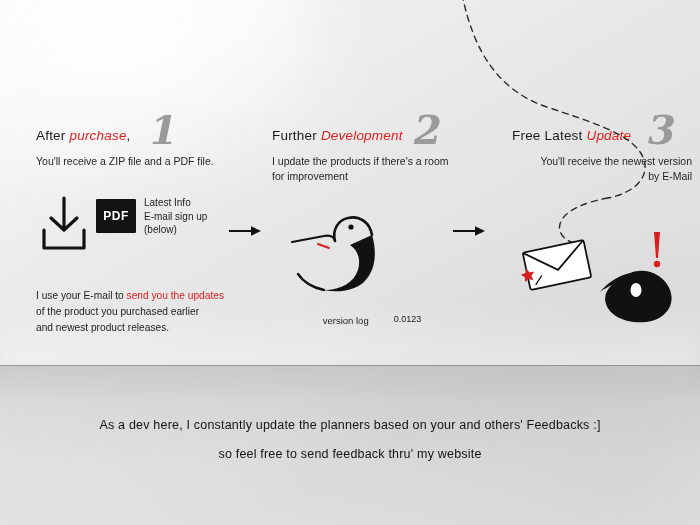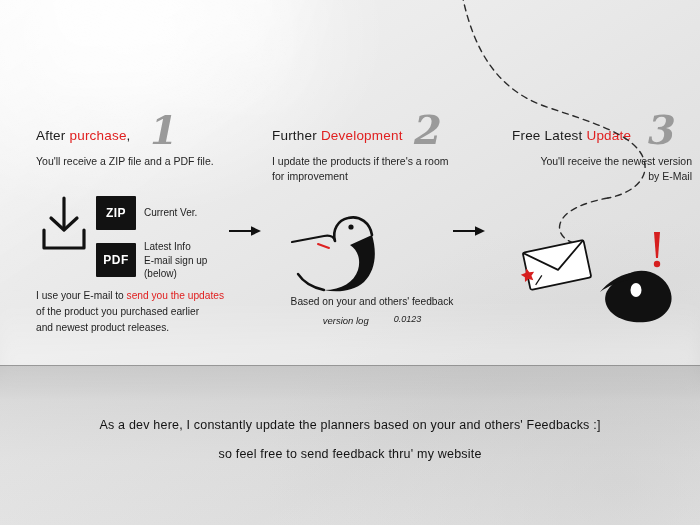--- a/index.html
+++ b/index.html
@@ -79,21 +79,21 @@
   .col-1 { left: 36px;  width: 210px; }
   .col-2 { left: 272px; width: 200px; }
   .col-3 { left: 512px; width: 180px; }
 
   .step-head {
     font-size: 13.5px;
     color: #1b1b1b;
     letter-spacing: 0.2px;
     white-space: nowrap;
   }
-  .step-head .accent { color: #e02020; }
+  .step-head .accent { color: #e02020; font-style: italic; }
   .step-sub {
     margin-top: 11px;
     font-size: 10.5px;
     line-height: 1.45;
     color: #262626;
   }
   .col-3 .step-sub { text-align: right; }
 
   .step-num {
     position: absolute;
@@ -160,21 +160,20 @@
   .version-log {
     position: absolute;
     left: 272px; top: 315px;
     width: 200px;
     display: flex;
     justify-content: center;
     align-items: flex-start;
     gap: 25px;
     font-size: 9.5px;
     color: #1c1c1c;
-    font-style: italic;
   }
   .version-log .nums {
     display: flex;
     flex-direction: row;
     line-height: 1.1;
     font-size: 9px;
   }
 
   
   .mail-wrap { position: absolute; left: 520px; top: 236px; }
@@ -230,24 +229,20 @@
 
   <div class="dl-icon">
     <svg width="46" height="58" viewBox="0 0 46 58" aria-hidden="true">
       <line x1="22" y1="2" x2="22" y2="32" stroke="#111" stroke-width="3.2" stroke-linecap="round"></line>
       <polyline points="9,22 22,34 35,22" fill="none" stroke="#111" stroke-width="3.2" stroke-linecap="round" stroke-linejoin="round"></polyline>
       <polyline points="2,34 2,52 42,52 42,34" fill="none" stroke="#111" stroke-width="3.2" stroke-linecap="round" stroke-linejoin="round"></polyline>
     </svg>
   </div>
 
   <div class="file-badges">
-    <div class="badge-row">
-      <div class="badge">ZIP</div>
-      <div class="badge-label">Current Ver.</div>
-    </div>
     <div class="badge-row">
       <div class="badge">PDF</div>
       <div class="badge-label" style="white-space: pre-line;">Latest Info
 E-mail sign up
 (below)</div>
     </div>
   </div>
 
   <div class="note-block">
     <span>I use your E-mail to </span><span class="red">send you the updates</span><br>
@@ -279,21 +274,20 @@
       <circle cx="71" cy="37" r="2.6" fill="#111"></circle>
 
       <path d="M92 45 C97 62 96 80 84 92 C74 101 58 103 44 100 C62 100 74 92 78 80 C81 70 78 60 70 55" fill="#111"></path>
 
       <path d="M44 100 C30 97 22 90 18 84" fill="none" stroke="#111" stroke-width="2.4" stroke-linecap="round"></path>
 
       <path d="M38 54 L49 58" stroke="#d22" stroke-width="2" stroke-linecap="round"></path>
     </svg>
   </div>
 
-  <div class="cap-feedback">Based on your and others' feedback</div>
 
   <div class="version-log">
     <span>version log</span>
     <span class="nums">
       <span>0.0</span>
       <span>1</span>
       <span>2</span>
       <span>3</span>
     </span>
   </div>

